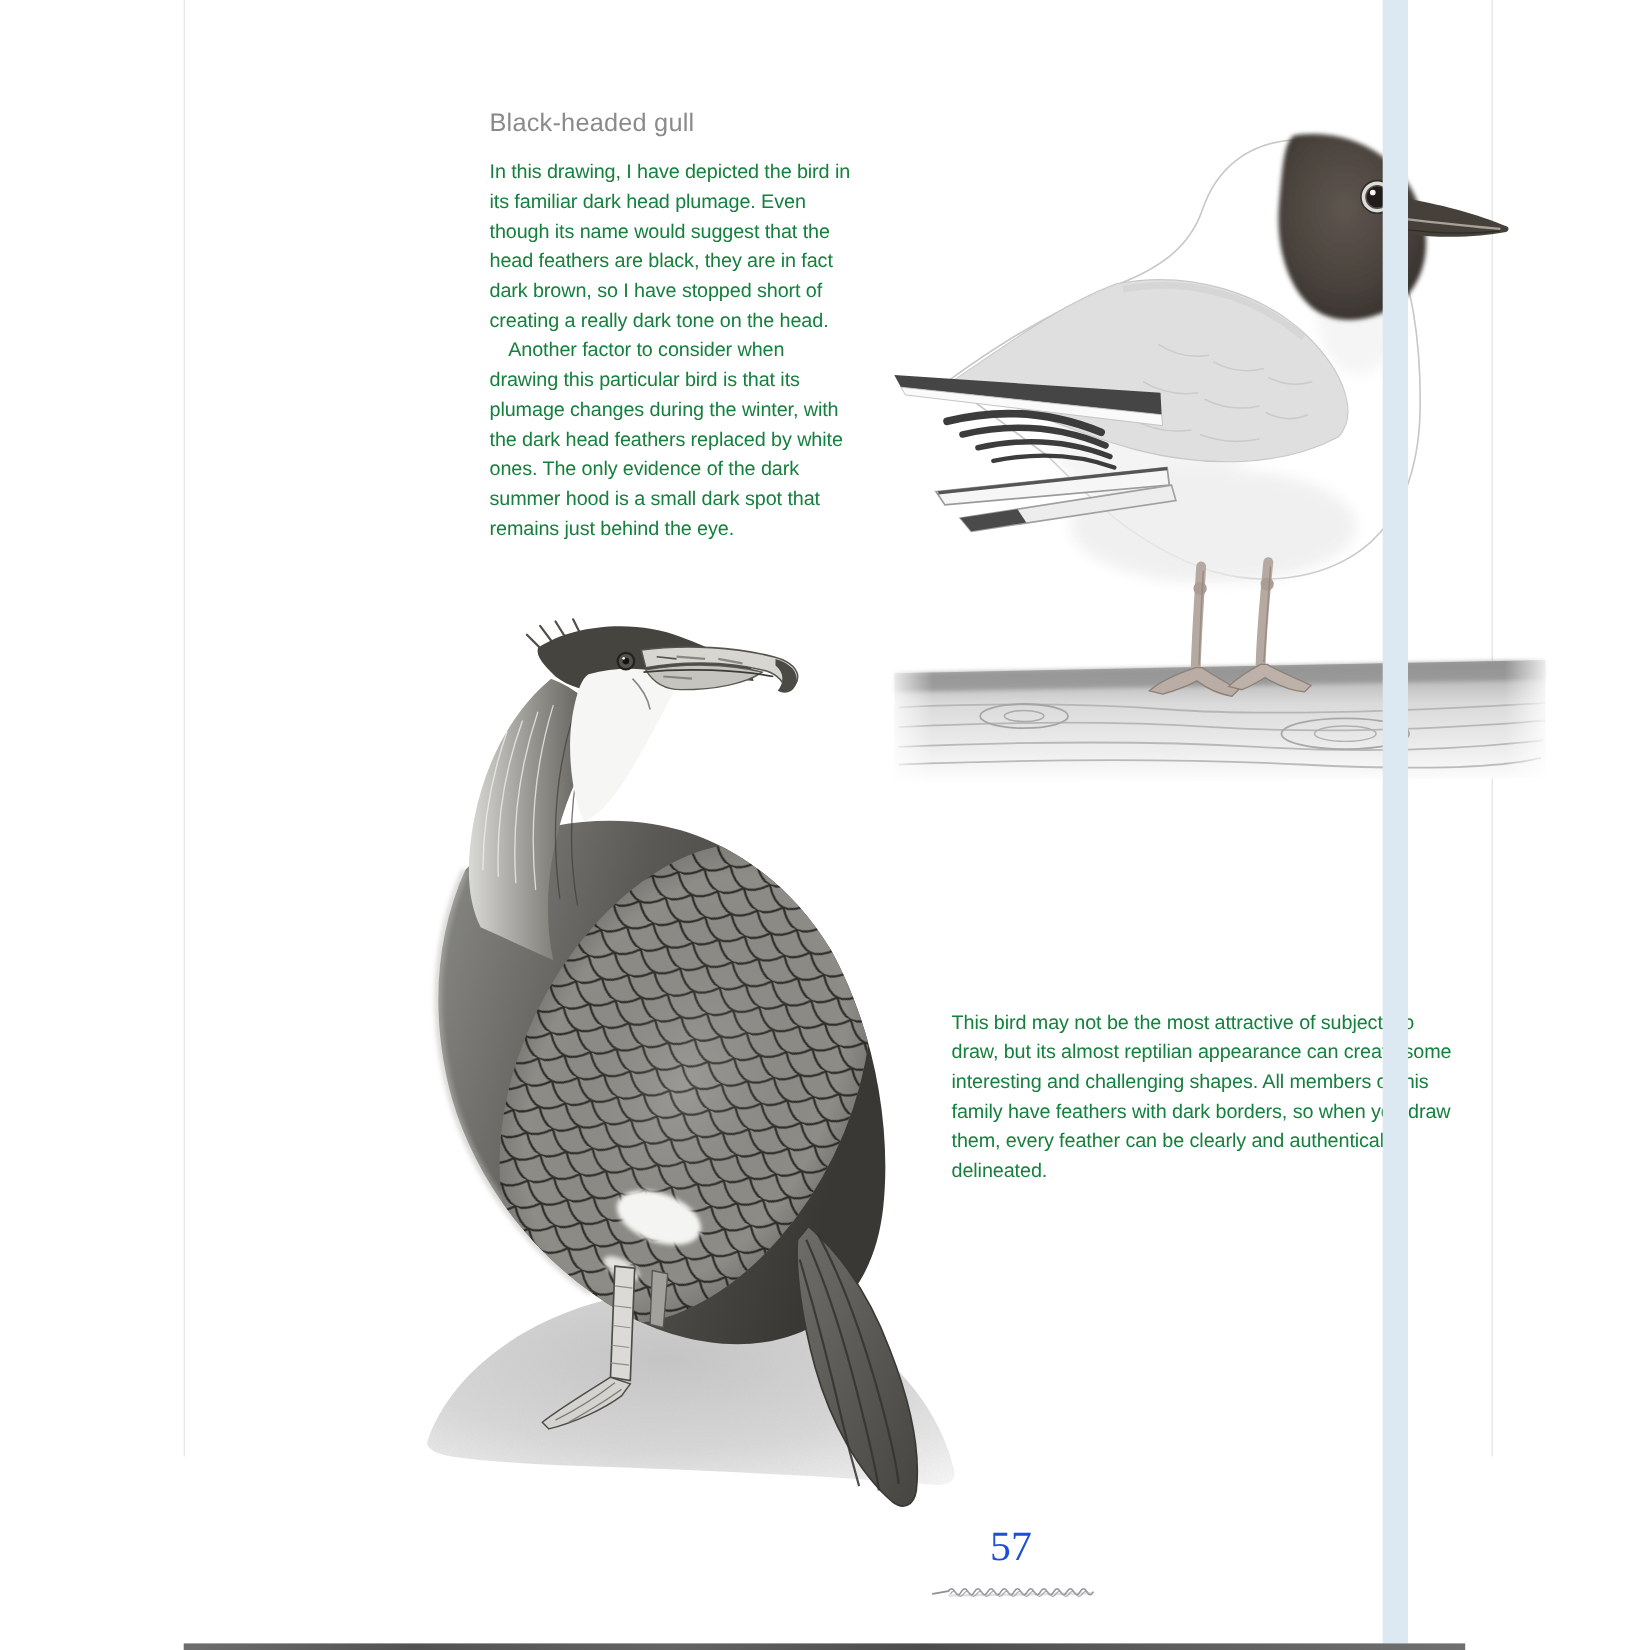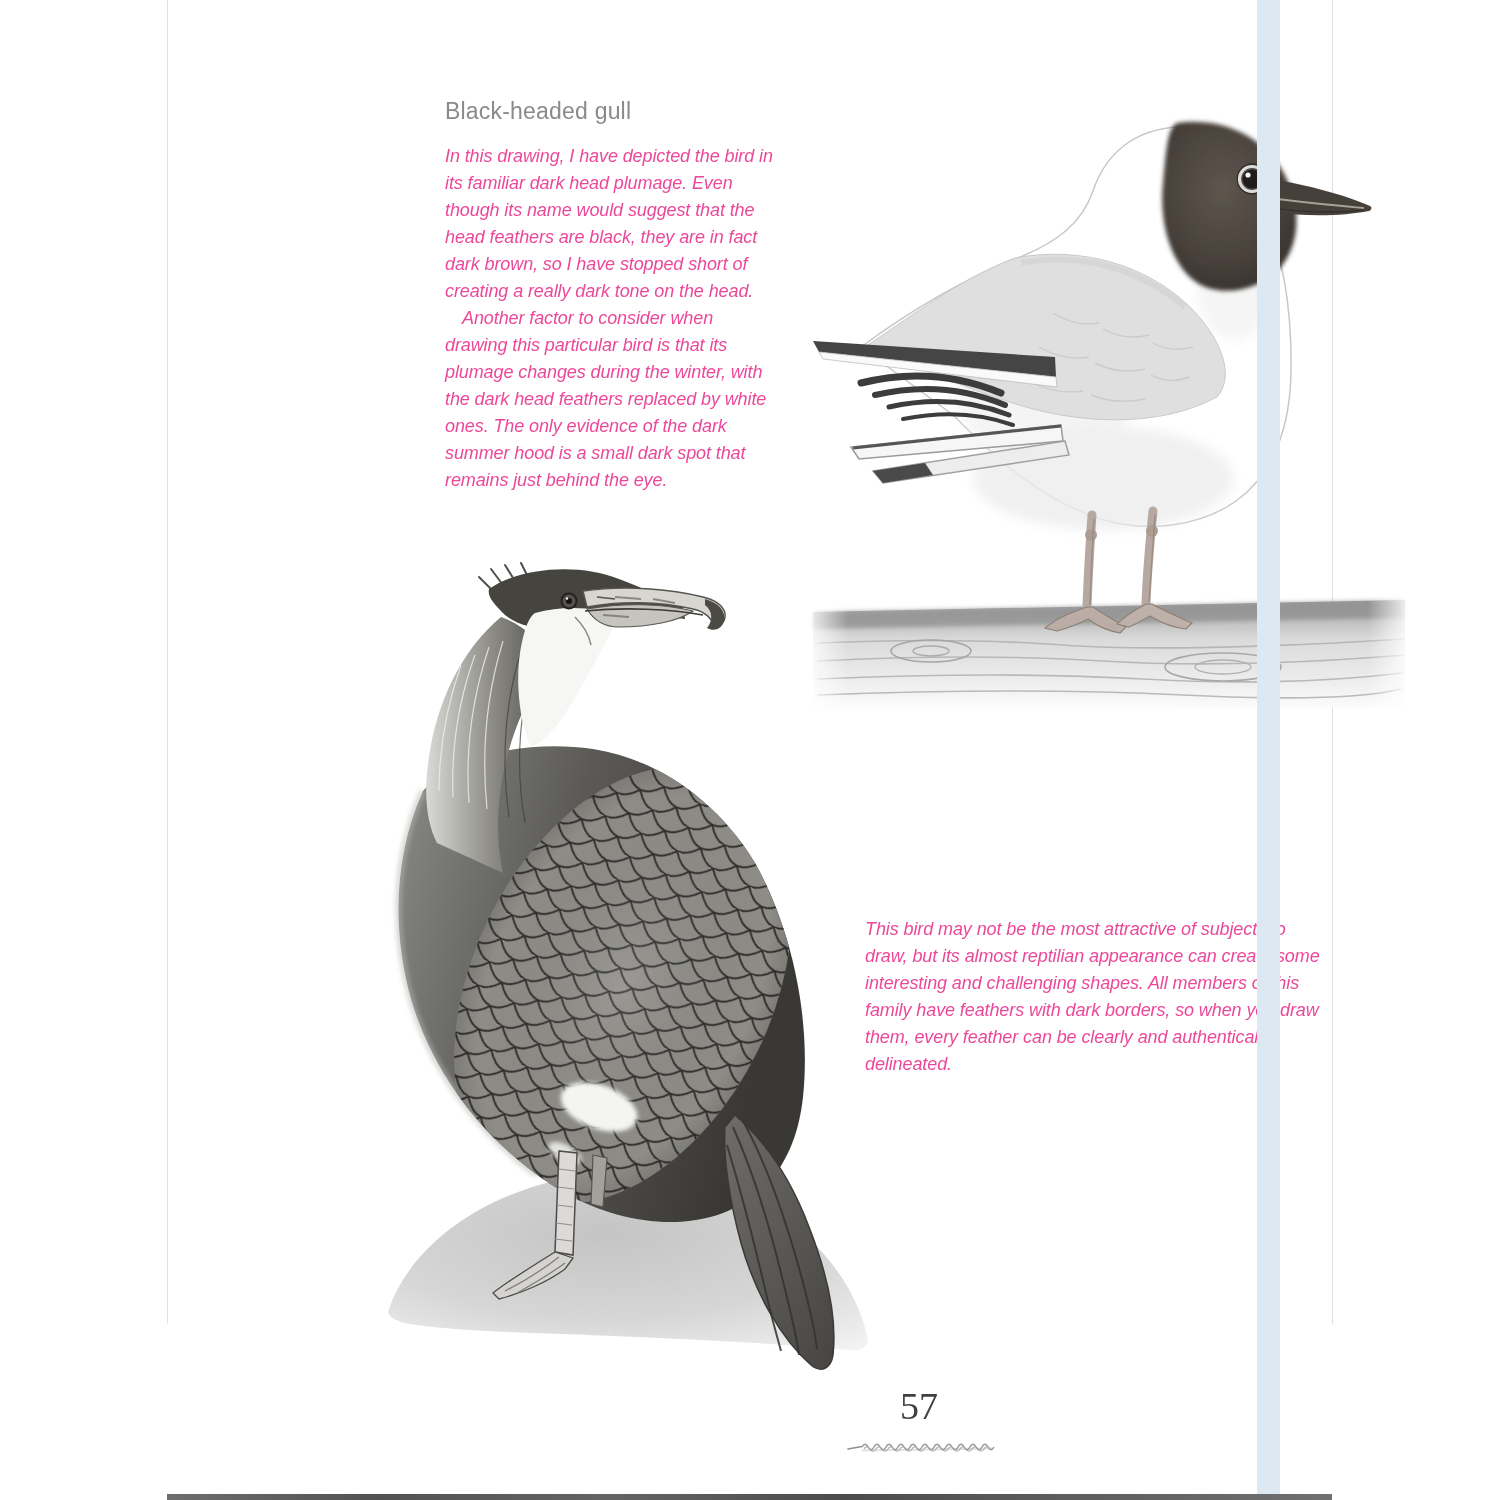--- a/index.html
+++ b/index.html
@@ -1,31 +1,31 @@
 <!DOCTYPE html>
 <html><head>
 <meta charset="utf-8">
 <style>
   html,body{margin:0;padding:0;background:#fff;}
   .canvas{position:relative;width:1500px;height:1500px;background:#ffffff;overflow:hidden;
           font-family:"Liberation Sans",sans-serif;}
   .page{position:absolute;left:167px;top:0;width:1164px;height:1324px;background:#ffffff;
-        border-left:1px solid #e3e3e3;border-right:1px solid #dedede;}
+        border-left:1px solid #e3e3e3;border-right:1px solid #dedede;padding-left:24px;}
   .blue-strip{position:absolute;left:1257px;top:0;width:23px;height:1494px;background:#dce8f2;}
   .bottom-bar{position:absolute;left:167px;top:1494px;width:1165px;height:6px;
         background:linear-gradient(90deg,#6e6e6e,#525252 18%,#646464 38%,#4c4c4c 58%,#5e5e5e 78%,#707070);}
   .text-col{position:absolute;}
   #gull-text{left:277px;top:98px;width:334px;}
   #cormorant-text{left:697px;top:916px;width:458px;}
   h2.section-heading{font-size:23px;font-weight:400;color:#8a8a8a;margin:0 0 18px 0;letter-spacing:.2px;}
-  p.body-par{font-size:18px;line-height:27px;color:#ec4899;margin:0;letter-spacing:-.1px;font-style:italic;}
+  p.body-par{font-size:18px;line-height:27px;color:#15803d;margin:0;letter-spacing:-.1px;}
   p.indent{text-indent:17px;}
   .fig{position:absolute;}
   .page-number{position:absolute;left:690px;top:1384px;width:122px;text-align:center;
-        font-family:"Liberation Serif",serif;font-size:38px;color:#404040;}
+        font-family:"Liberation Serif",serif;font-size:38px;color:#1d4ed8;}
   .scribble{position:absolute;left:676px;top:1438px;}
 </style>
 </head>
 <body>
 
 <div class="canvas">
   <div class="page">
 
     <section class="text-col" id="gull-text">
       <h2 class="section-heading">Black-headed gull</h2>

